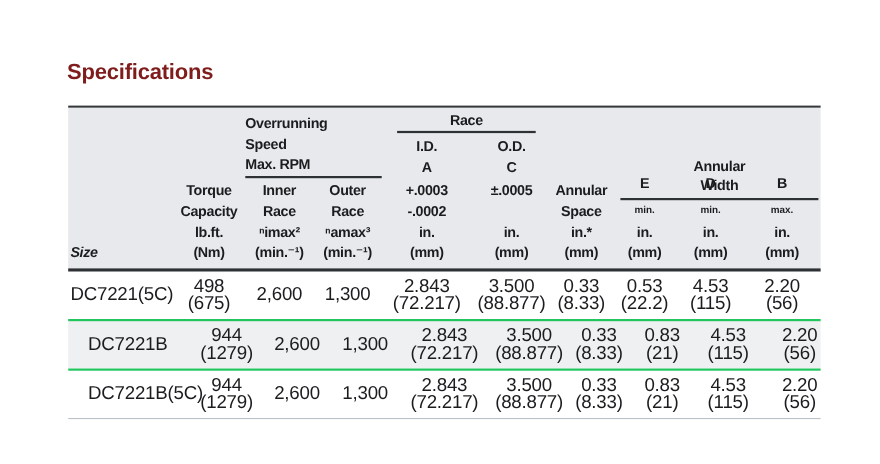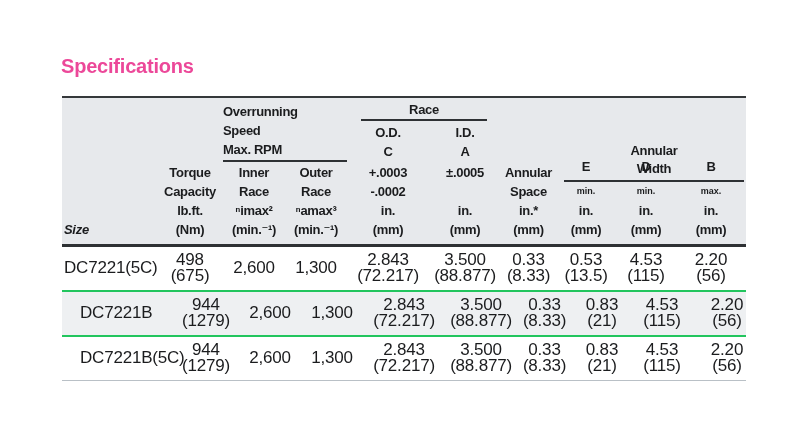--- a/index.html
+++ b/index.html
@@ -4,21 +4,21 @@
 <style>
   html,body{margin:0;padding:0;}
   body{
     width:800px;height:422px;background:#ffffff;
     font-family:"Liberation Sans","DejaVu Sans",sans-serif;
     color:#1b1c1e;overflow:hidden;
   }
   .page{position:relative;width:800px;height:422px;background:#fff;}
   .title{
     position:absolute;left:61px;top:55px;
-    font-size:20px;font-weight:bold;letter-spacing:-0.2px;color:#ec4899;
+    font-size:20px;font-weight:bold;letter-spacing:-0.2px;color:#7f1d1d;
   }
   .spec-table{
     position:absolute;left:62px;top:96px;width:684px;
     border-top:2px solid #35383b;
     border-bottom:1px solid #b9c0c6;
   }
   .grid{
     display:grid;
     grid-template-columns:95px 66px 62px 62px 82px 72px 55px 60px 60px 70px;
   }
@@ -90,26 +90,26 @@
       <div class="grp-over">
         <span>Overrunning</span>
         <span>Speed</span>
         <span>Max. RPM</span>
       </div>
 
       <div class="grp-race">
         <div class="race-label">Race</div>
         <div class="race-sub">
           <div class="stk">
+            <span>I.D.</span>
+            <span>A</span>
+          </div>
+          <div class="stk">
             <span>O.D.</span>
             <span>C</span>
-          </div>
-          <div class="stk">
-            <span>I.D.</span>
-            <span>A</span>
           </div>
         </div>
       </div>
 
       <div class="grp-ret">
         <span>Annular</span>
         <span>Width</span>
       </div>
 
       <div class="hc hc-size">
@@ -191,21 +191,21 @@
       <div class="c2">
         <span>3.500</span>
           <span>(88.877)</span>
       </div>
       <div class="c2">
         <span>0.33</span>
           <span>(8.33)</span>
       </div>
       <div class="c2">
         <span>0.53</span>
-          <span>(13.5)</span>
+          <span>(22.2)</span>
       </div>
       <div class="c2">
         <span>4.53</span>
           <span>(115)</span>
       </div>
       <div class="c2">
         <span>2.20</span>
           <span>(56)</span>
       </div>
     </div>

